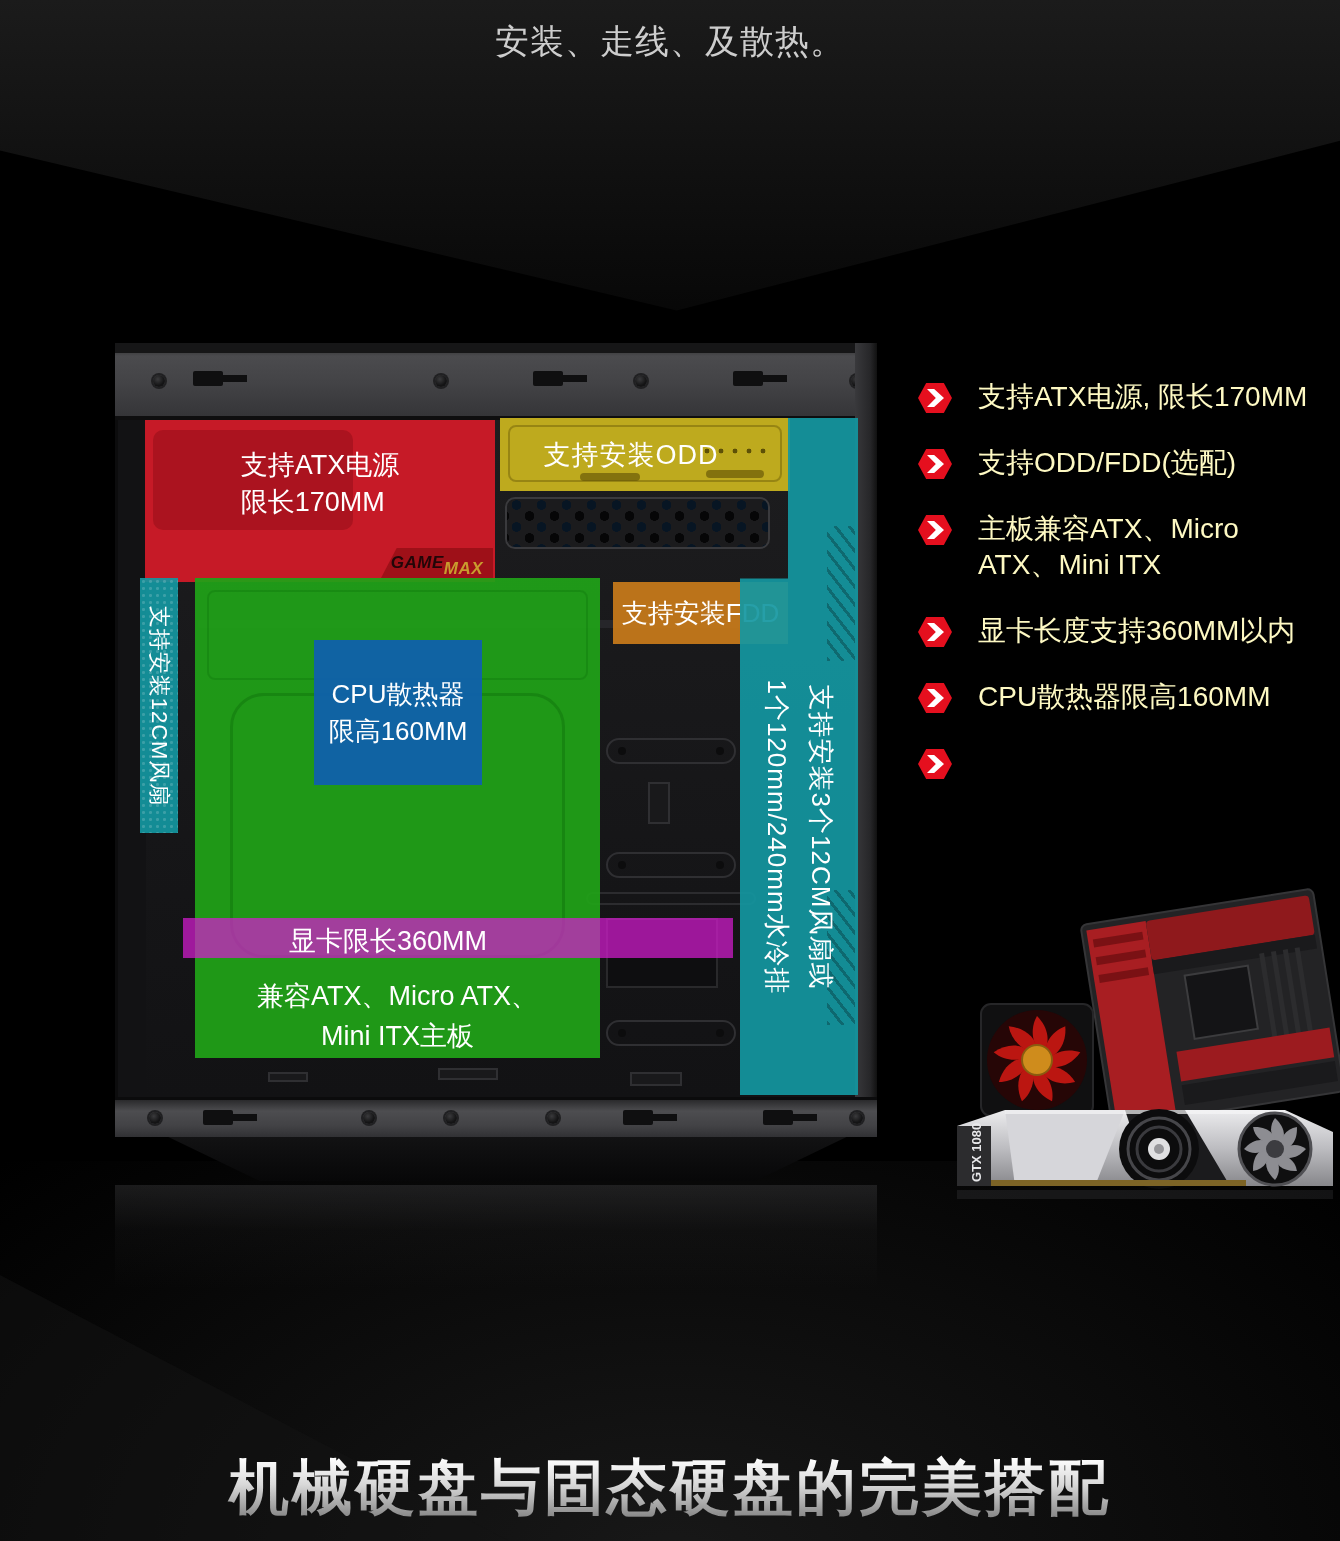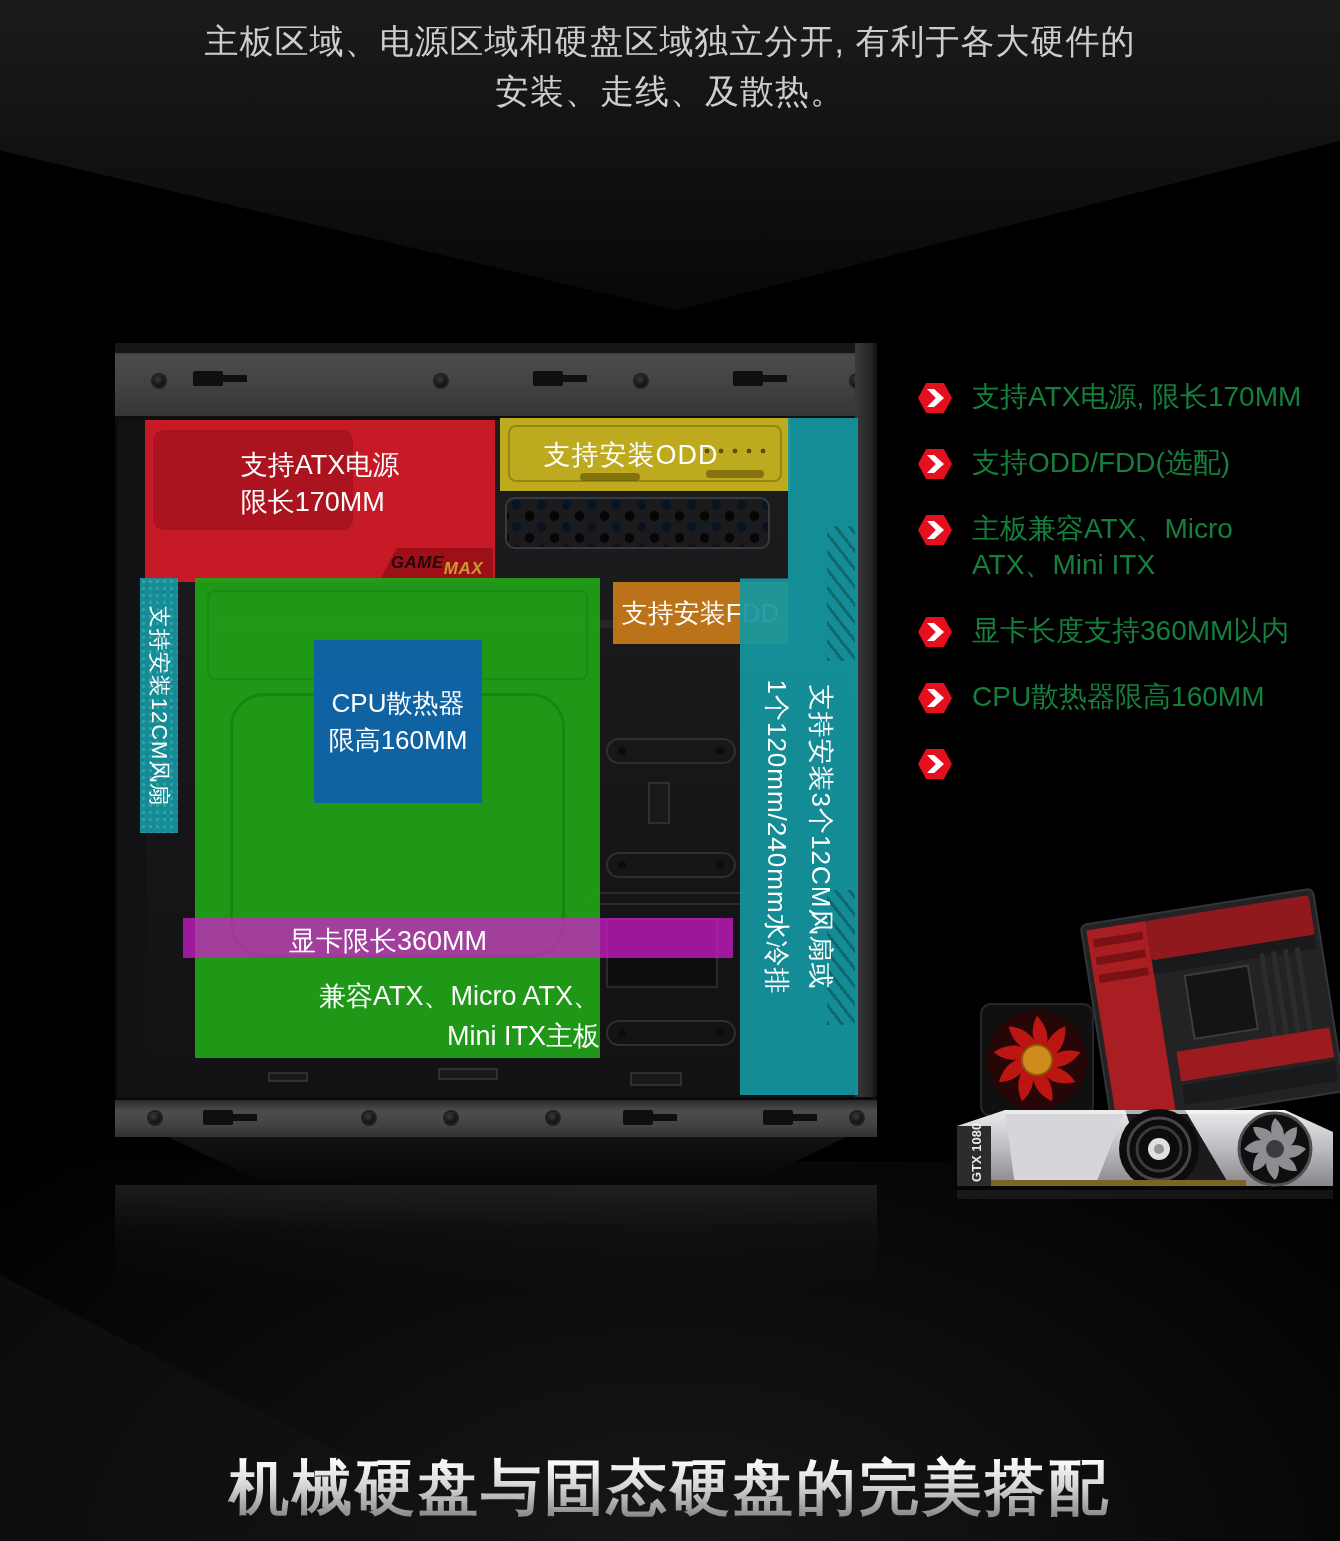--- a/index.html
+++ b/index.html
@@ -90,24 +90,24 @@
     background-size:25px 22px, 25px 22px; background-position:10px 6px, 22px 17px; }
 
   .orange-r { left:498px; top:239px; width:175px; height:62px; background:rgba(196,120,26,.95);
     display:flex; align-items:center; justify-content:center; font-size:26px; }
 
   .green-r { left:80px; top:235px; width:405px; height:480px; background:rgba(32,162,24,.93); }
   .tray-outline { position:absolute; left:35px; top:115px; width:335px; height:265px;
     border:3px solid rgba(0,80,0,.25); border-radius:34px; }
   .tray-outline2 { position:absolute; left:12px; top:12px; right:12px; height:90px;
     border:2px solid rgba(0,90,0,.2); border-radius:8px; }
-  .green-label { position:absolute; left:0; right:0; top:398px; text-align:right;
+  .green-label { position:absolute; left:0; right:0; top:398px; text-align:center;
     font-size:27px; line-height:40px; }
 
-  .blue-r { left:199px; top:297px; width:168px; height:163px; background:rgba(16,97,168,.97);
+  .blue-r { left:199px; top:297px; width:168px; height:145px; background:rgba(16,97,168,.97);
     display:flex; flex-direction:column; align-items:center; justify-content:center;
     font-size:26px; line-height:37px; }
 
   .purple-r { left:68px; top:575px; width:550px; height:40px; background:rgba(214,28,208,.72);text-decoration:underline; }
   .purple-label { position:absolute; left:0; top:0; width:410px; height:46px; text-align:center;
     line-height:46px; font-size:27px; }
 
   .teal { background:rgba(20,151,161,.92); }
   .teal-left { left:25px; top:235px; width:38px; height:255px;
     background-image:radial-gradient(rgba(255,255,255,.17) 1.2px, rgba(0,0,0,0) 1.9px);
@@ -122,21 +122,21 @@
   .vt-small { font-size:22px; letter-spacing:1px; }
   .vt-big { font-size:26px; line-height:44px; letter-spacing:1px; }
 
   
   .features { position:absolute; left:918px; top:379px; width:392px; }
   .feat { display:flex; align-items:flex-start; margin-bottom:30px; }
   .hex { flex:0 0 34px; width:34px; height:30px; margin-top:4px; position:relative;
     background:#e50f1e; clip-path:polygon(24% 0,76% 0,100% 50%,76% 100%,24% 100%,0 50%); }
   .hex .arr { position:absolute; left:9px; top:6px; width:17px; height:18px; background:#fff;
     clip-path:polygon(0 0,42% 0,100% 50%,42% 100%,0 100%,52% 50%); }
-  .ftext { margin-left:20px; color:#15803d; font-size:28px; line-height:36px; }
+  .ftext { margin-left:26px; color:#fef9c3; font-size:28px; line-height:36px; }
 
   
   .hardware { position:absolute; left:945px; top:888px; width:395px; height:315px; }
 
   
   .footer { position:absolute; left:0; top:1448px; width:100%; text-align:center;
     font-size:60px; font-weight:bold; letter-spacing:3px;
     background:linear-gradient(180deg,#ffffff 12%,#d9d9d9 45%,#7a7a7a 92%);
     -webkit-background-clip:text; background-clip:text; color:transparent; }
 </style>
@@ -145,21 +145,20 @@
 
 <div class="canvas">
 
   <div class="bf-corner-l"></div>
   <div class="bf-corner-r"></div>
   <div class="bf-top"></div>
   <div class="bf-bottom"></div>
   <div class="bf-bottom-facet"></div>
 
   <div class="header">
-    <div>主板区域、电源区域和硬盘区域独立分开, 有利于各大硬件的</div>
     <div>安装、走线、及散热。</div>
   </div>
 
   <div class="case">
 
     <div class="case-top">
       <span class="screw" style="left:38px; top:32px;"></span>
       <span class="clip" style="left:78px; top:28px;"></span>
       <span class="screw" style="left:320px; top:32px;"></span>
       <span class="clip" style="left:618px; top:28px;"></span>

